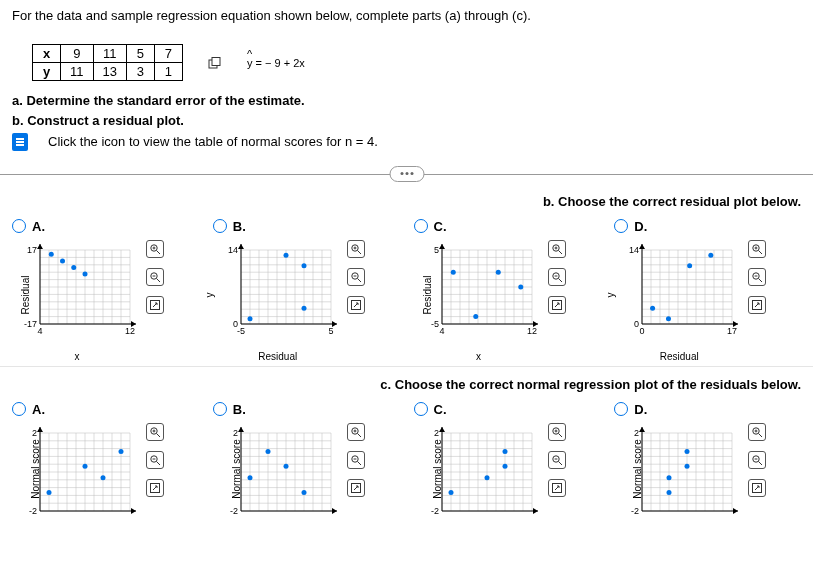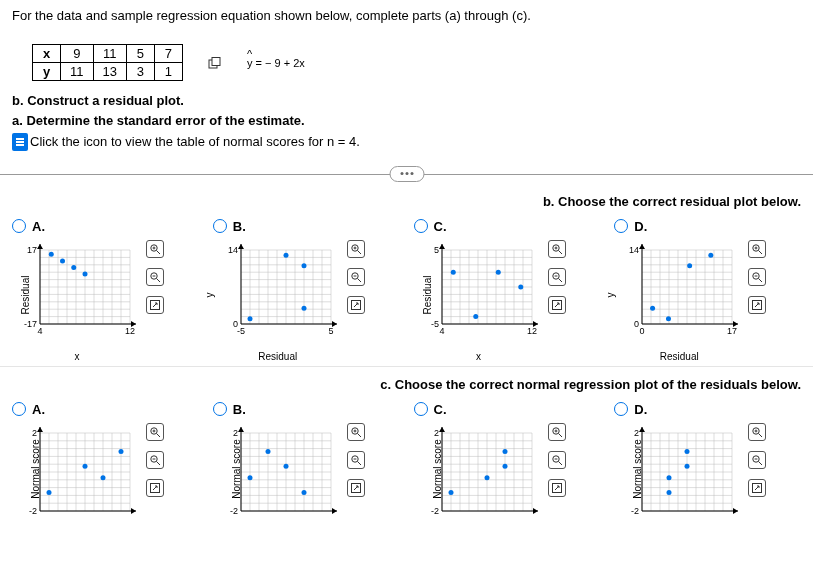--- a/index.html
+++ b/index.html
@@ -7,21 +7,21 @@
   .intro { margin-bottom: 21px; }
   .data-row { display: flex; align-items: center; gap: 25px; margin: 10px 0 10px 20px; }
   table.data { border-collapse: collapse; font-size: 13px; }
   table.data td { border: 1px solid #000; padding: 1px 9px; text-align: center; min-width: 28px; }
   table.data td:first-child { font-weight: bold; }
   .copy-icon { width: 14px; height: 12px; display: inline-block; }
   .eq { font-size: 11px; }
   .eq .hat { position: relative; display: inline-block; }
   .eq .hat::before { content: "^"; position: absolute; top: -9px; left: 0; font-size: 11px; }
   .parts { margin: 8px 0; line-height: 1.5; }
-  .link-row { display: flex; align-items: center; gap: 2px; margin-top: 2px; }
+  .link-row { display: flex; align-items: center; gap: 20px; margin-top: 2px; }
   .doc-icon { width: 16px; height: 18px; background: #0073e6; border-radius: 2px; display: inline-flex; align-items: center; justify-content: center; }
   .doc-icon::before { content: ""; display: block; width: 8px; height: 2px; background: #fff; box-shadow: 0 3px 0 #fff, 0 -3px 0 #fff; }
   .link-text { color: #000; }
   .divider { position: relative; height: 20px; margin: 12px -12px 6px -12px; }
   .divider::before { content: ""; position: absolute; top: 10px; left: 0; right: 0; border-top: 1px solid #999; }
   .pill { position: absolute; left: 50%; top: 2px; transform: translateX(-50%); background: #fff; border: 1px solid #999; border-radius: 9px; padding: 0 10px; height: 16px; display: flex; align-items: center; gap: 2px; cursor: pointer; }
   .pill span.dot { width: 3px; height: 3px; background: #666; border-radius: 50%; }
   .question { margin: 10px 0; text-align: right; }
   .choices { display: flex; gap: 14px; margin-top: 8px; }
   .choice { flex: 1; }
@@ -68,22 +68,22 @@
         <rect x="1" y="3" width="8" height="8" fill="none" stroke="#333"></rect>
         <rect x="4" y="0.5" width="8" height="8" fill="#fff" stroke="#333"></rect>
       </svg>
   </span>
   <span class="eq">
     <span class="hat">y</span><span> = − 9 + 2x</span>
   </span>
 </div>
 
 <div class="parts">
+  <div><b>a. Determine the standard error of the estimate.</b></div>
   <div><b>b. Construct a residual plot.</b></div>
-  <div><b>a. Determine the standard error of the estimate.</b></div>
   <div class="link-row">
     <span class="doc-icon"></span>
     <span class="link-text">Click the icon to view the table of normal scores for n = 4.</span>
   </div>
 </div>
 
 <div class="divider">
   <div class="pill">
     <span class="dot"></span>
       <span class="dot"></span>

